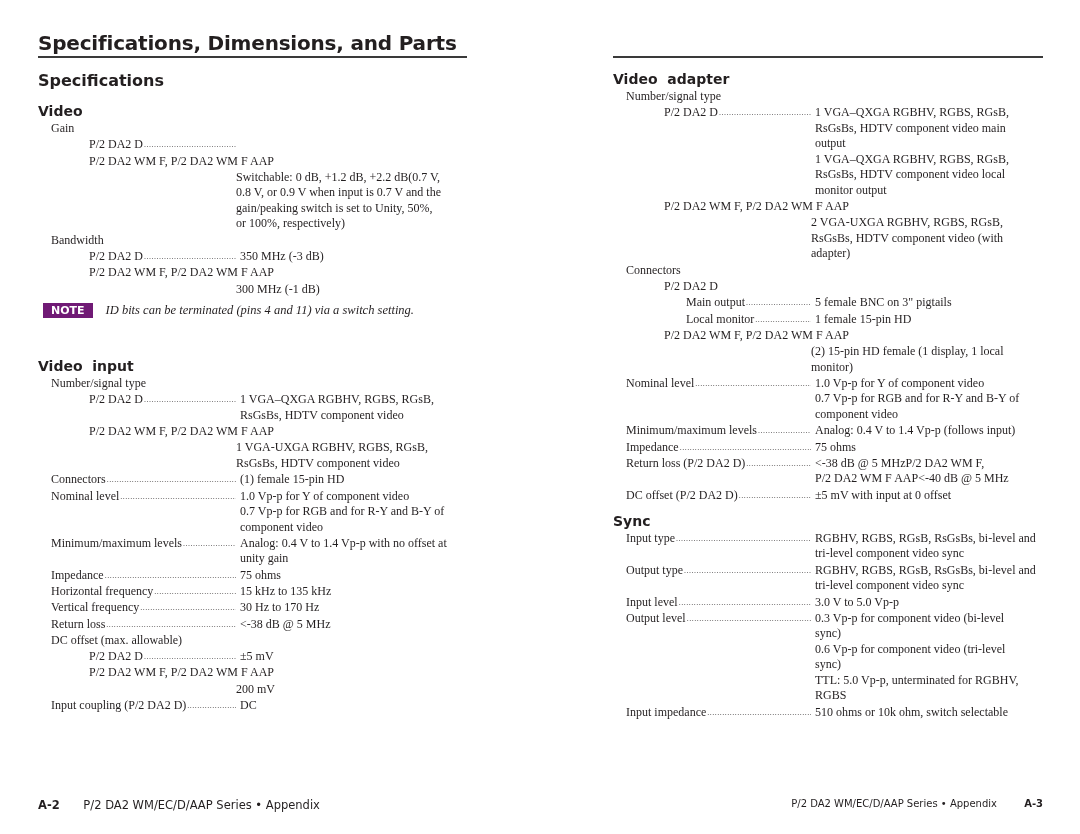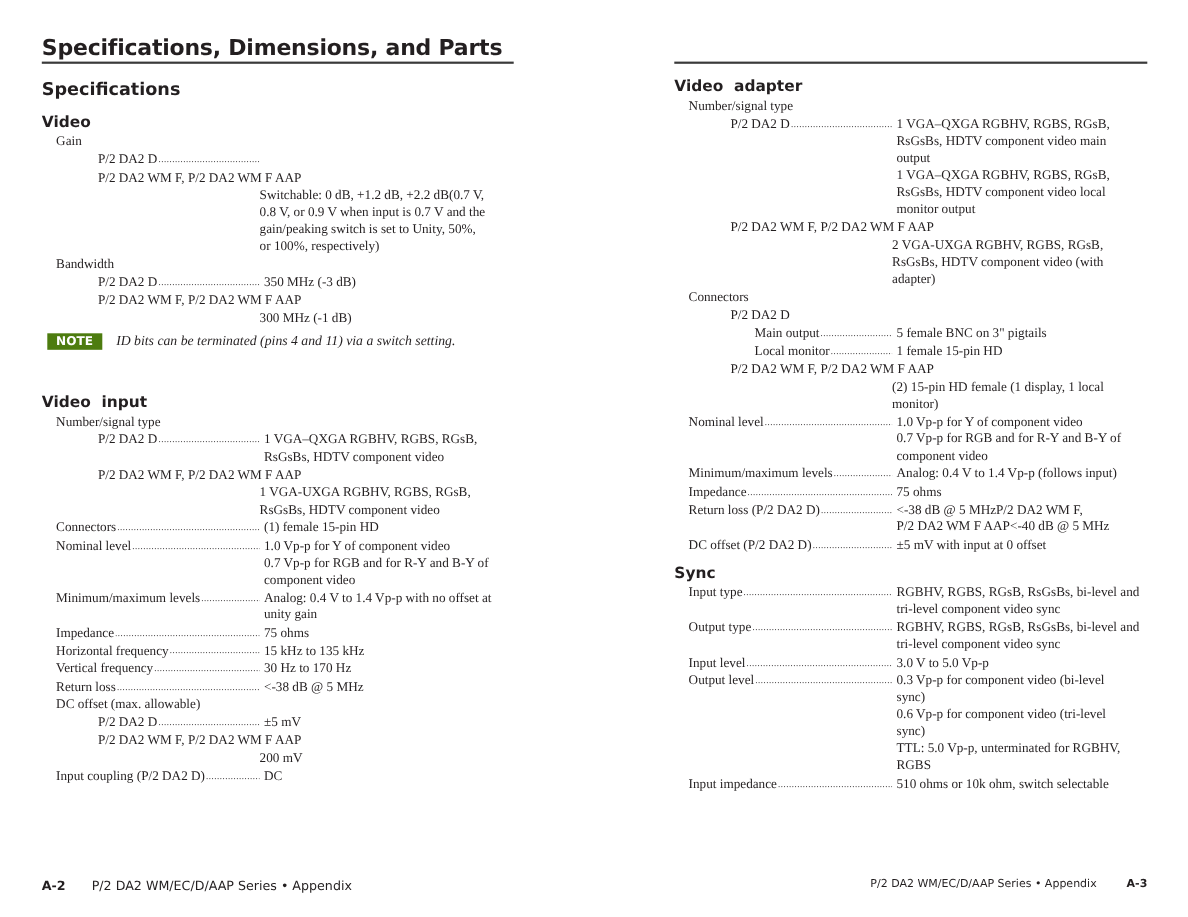--- a/index.html
+++ b/index.html
@@ -27,21 +27,21 @@
   .row.lv2 { padding-left:73px; }
   .row.lv0 .lbl { width:185px; }
   .row.lv1 .lbl { width:147px; }
   .row.lv2 .lbl { width:125px; }
   .col-left .val { width:236px; }
   .col-right .val { width:236px; }
   .row.full .lbl { width:auto; }
   .val-line { display:block; }
 
   .note { display:flex; align-items:center; margin:6px 0 10px 5px; }
-  .note-badge { background:#4d7c0f; color:#fff; font-family:"DejaVu Sans", sans-serif; font-weight:bold; font-size:11px; padding:1px 8px; line-height:13px; }
+  .note-badge { background:#701a75; color:#fff; font-family:"DejaVu Sans", sans-serif; font-weight:bold; font-size:11px; padding:1px 8px; line-height:13px; }
   .note-text { margin-left:13px; font-family:"Liberation Serif", serif; font-style:italic; font-size:12.5px; }
 
   .gap-sect { height:8px; }
 
   .footer-left { position:absolute; left:38px; top:798px; font-family:"DejaVu Sans", sans-serif; font-size:11.5px; }
   .footer-right { position:absolute; right:37px; top:798px; font-family:"DejaVu Sans", sans-serif; font-size:10px; }
   .pg { font-weight:bold; }
   .footer-left .pg { margin-right:20px; }
   .footer-right .pg { margin-left:24px; }
 </style>

